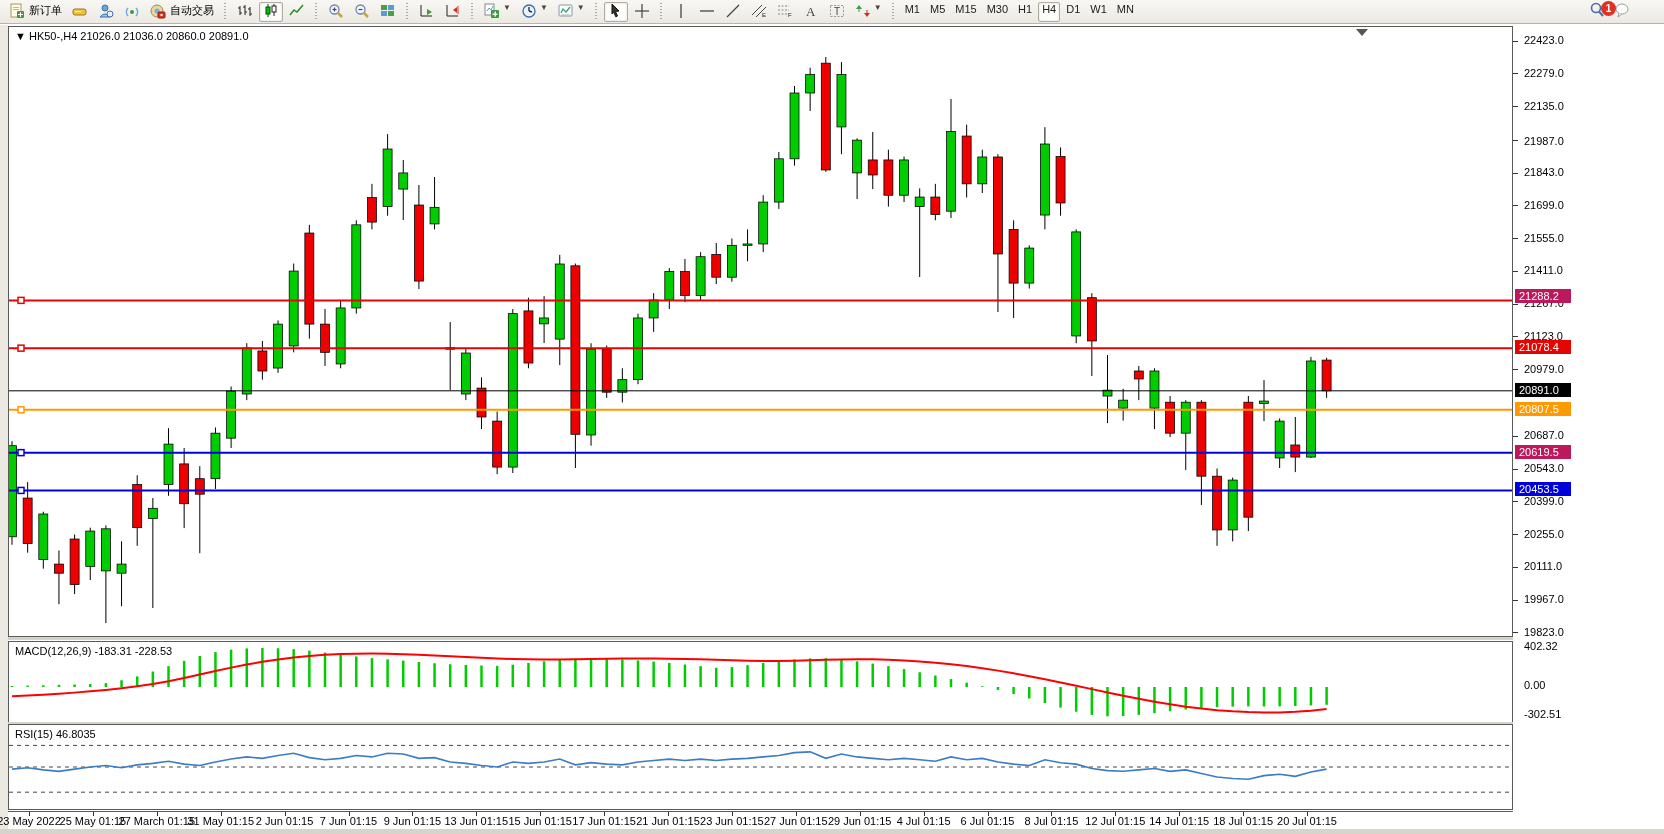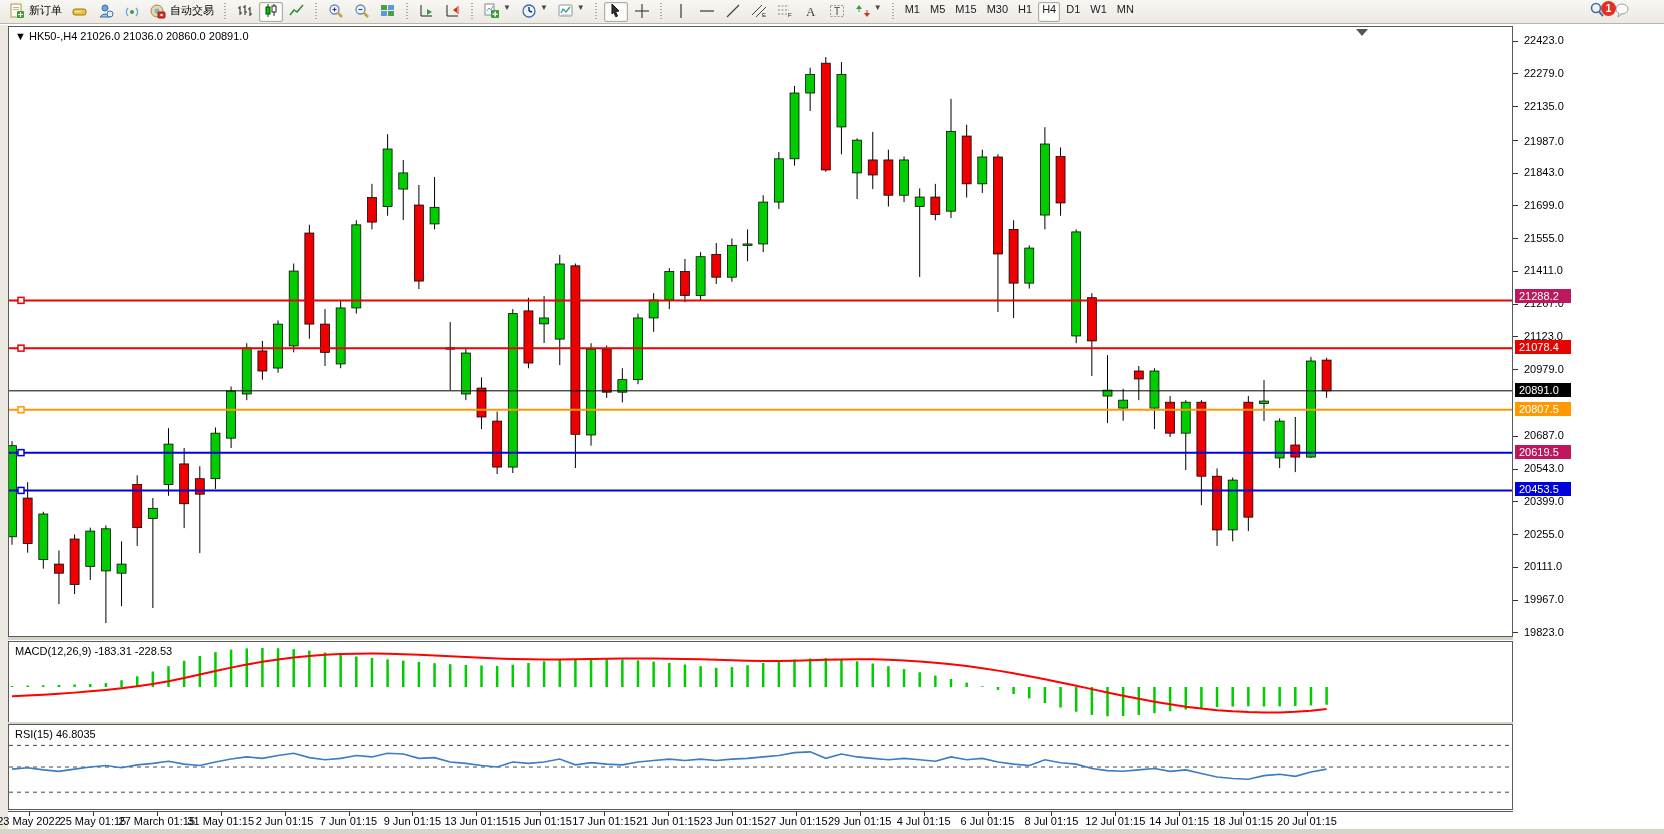--- a/index.html
+++ b/index.html
@@ -624,20 +624,25 @@
       <div class="tick-label" style="top:567.1985428051001px">19967.0</div>
       <div class="tick-mark" style="top:606.4854280510018px"></div>
       <div class="tick-label" style="top:599.9854280510018px">19823.0</div>
       <div class="price-badge" style="top:263px;background:#be185d">21288.2</div>
       <div class="price-badge" style="top:314.1475409836062px;background:#e60400">21078.4</div>
       <div class="price-badge" style="top:356.816029143898px;background:#000000">20891.0</div>
       <div class="price-badge" style="top:375.827868852459px;background:#ff9900">20807.5</div>
       <div class="price-badge" style="top:418.6329690346083px;background:#be185d">20619.5</div>
       <div class="price-badge" style="top:456.42896174863387px;background:#0000dd">20453.5</div>
     </div>
+  <div id="macd-axis" style="top:641px;width:151px;height:81px;">
+      <div class="tick-label" style="top:-0.9996122528111755px">402.32</div>
+      <div class="tick-label" style="top:38px">0.00</div>
+      <div class="tick-label" style="top:67.32435052345875px">-302.51</div>
+    </div>
 
   <div id="time-axis">
       <div class="time-tick" style="left:21px"></div>
       <div class="time-label" style="left:21px">23 May 2022</div>
       <div class="time-tick" style="left:84.9px"></div>
       <div class="time-label" style="left:84.9px">25 May 01:15</div>
       <div class="time-tick" style="left:148.8px"></div>
       <div class="time-label" style="left:148.8px">27 March 01:15</div>
       <div class="time-tick" style="left:212.7px"></div>
       <div class="time-label" style="left:212.7px">31 May 01:15</div>

